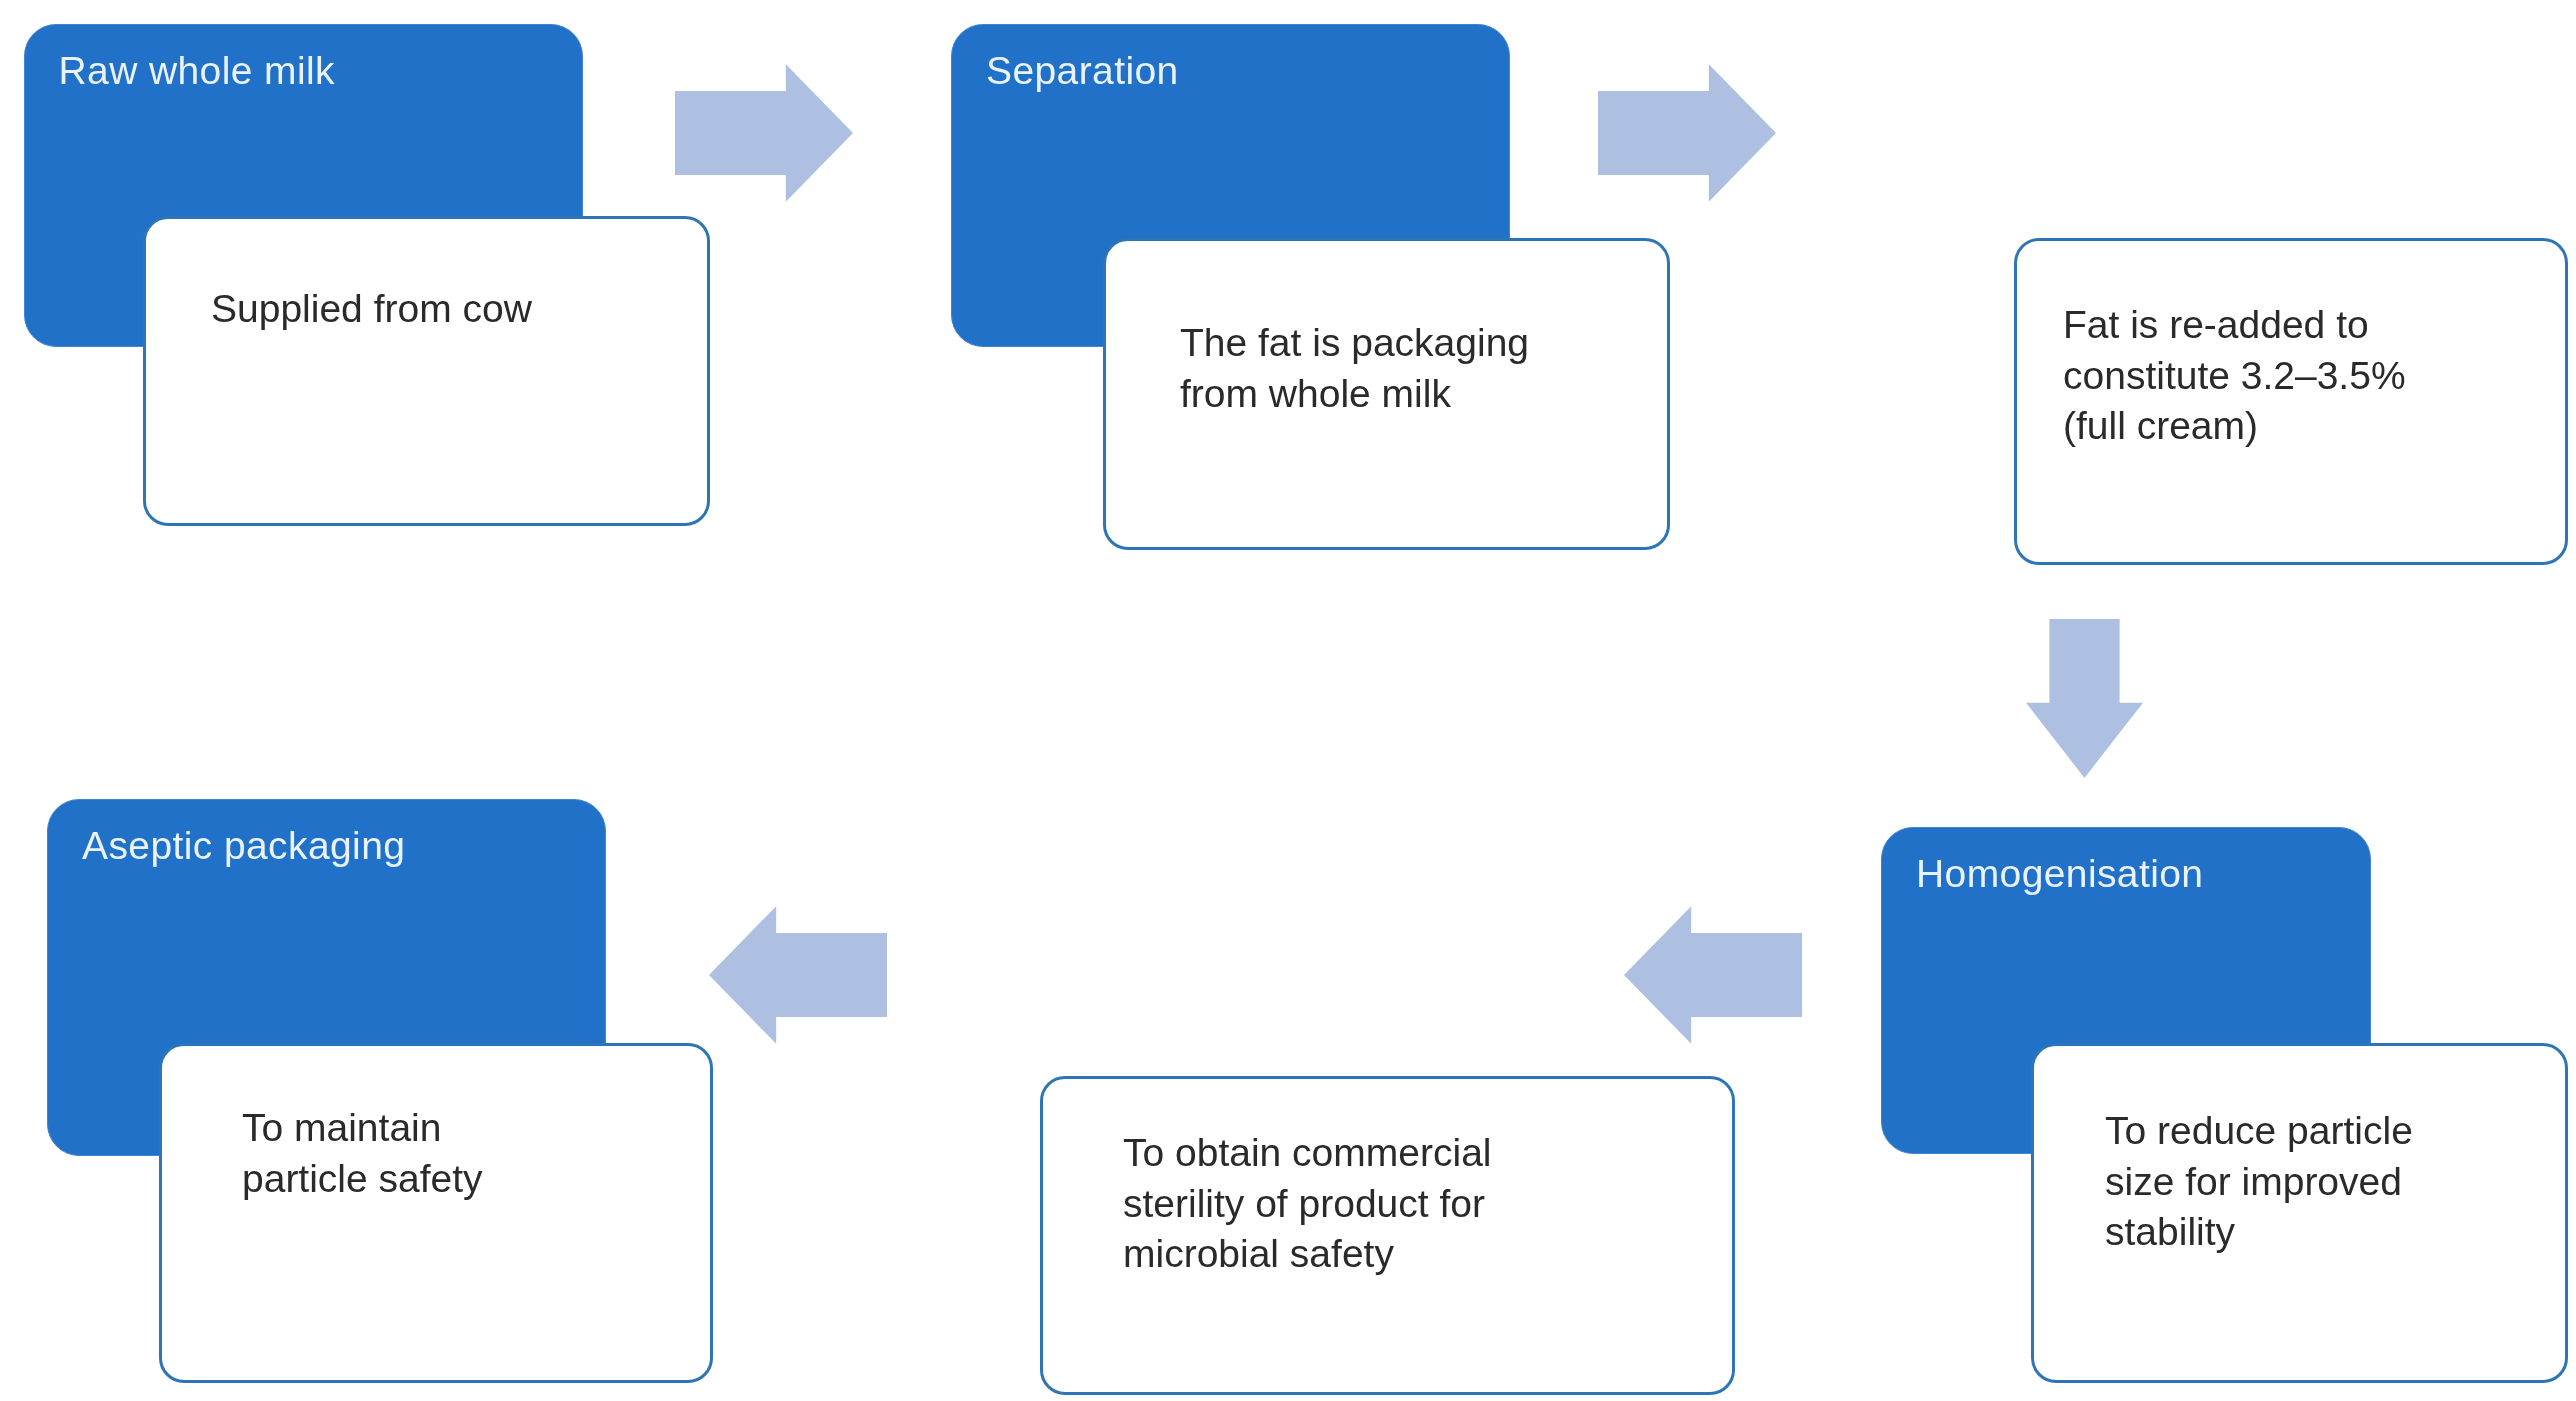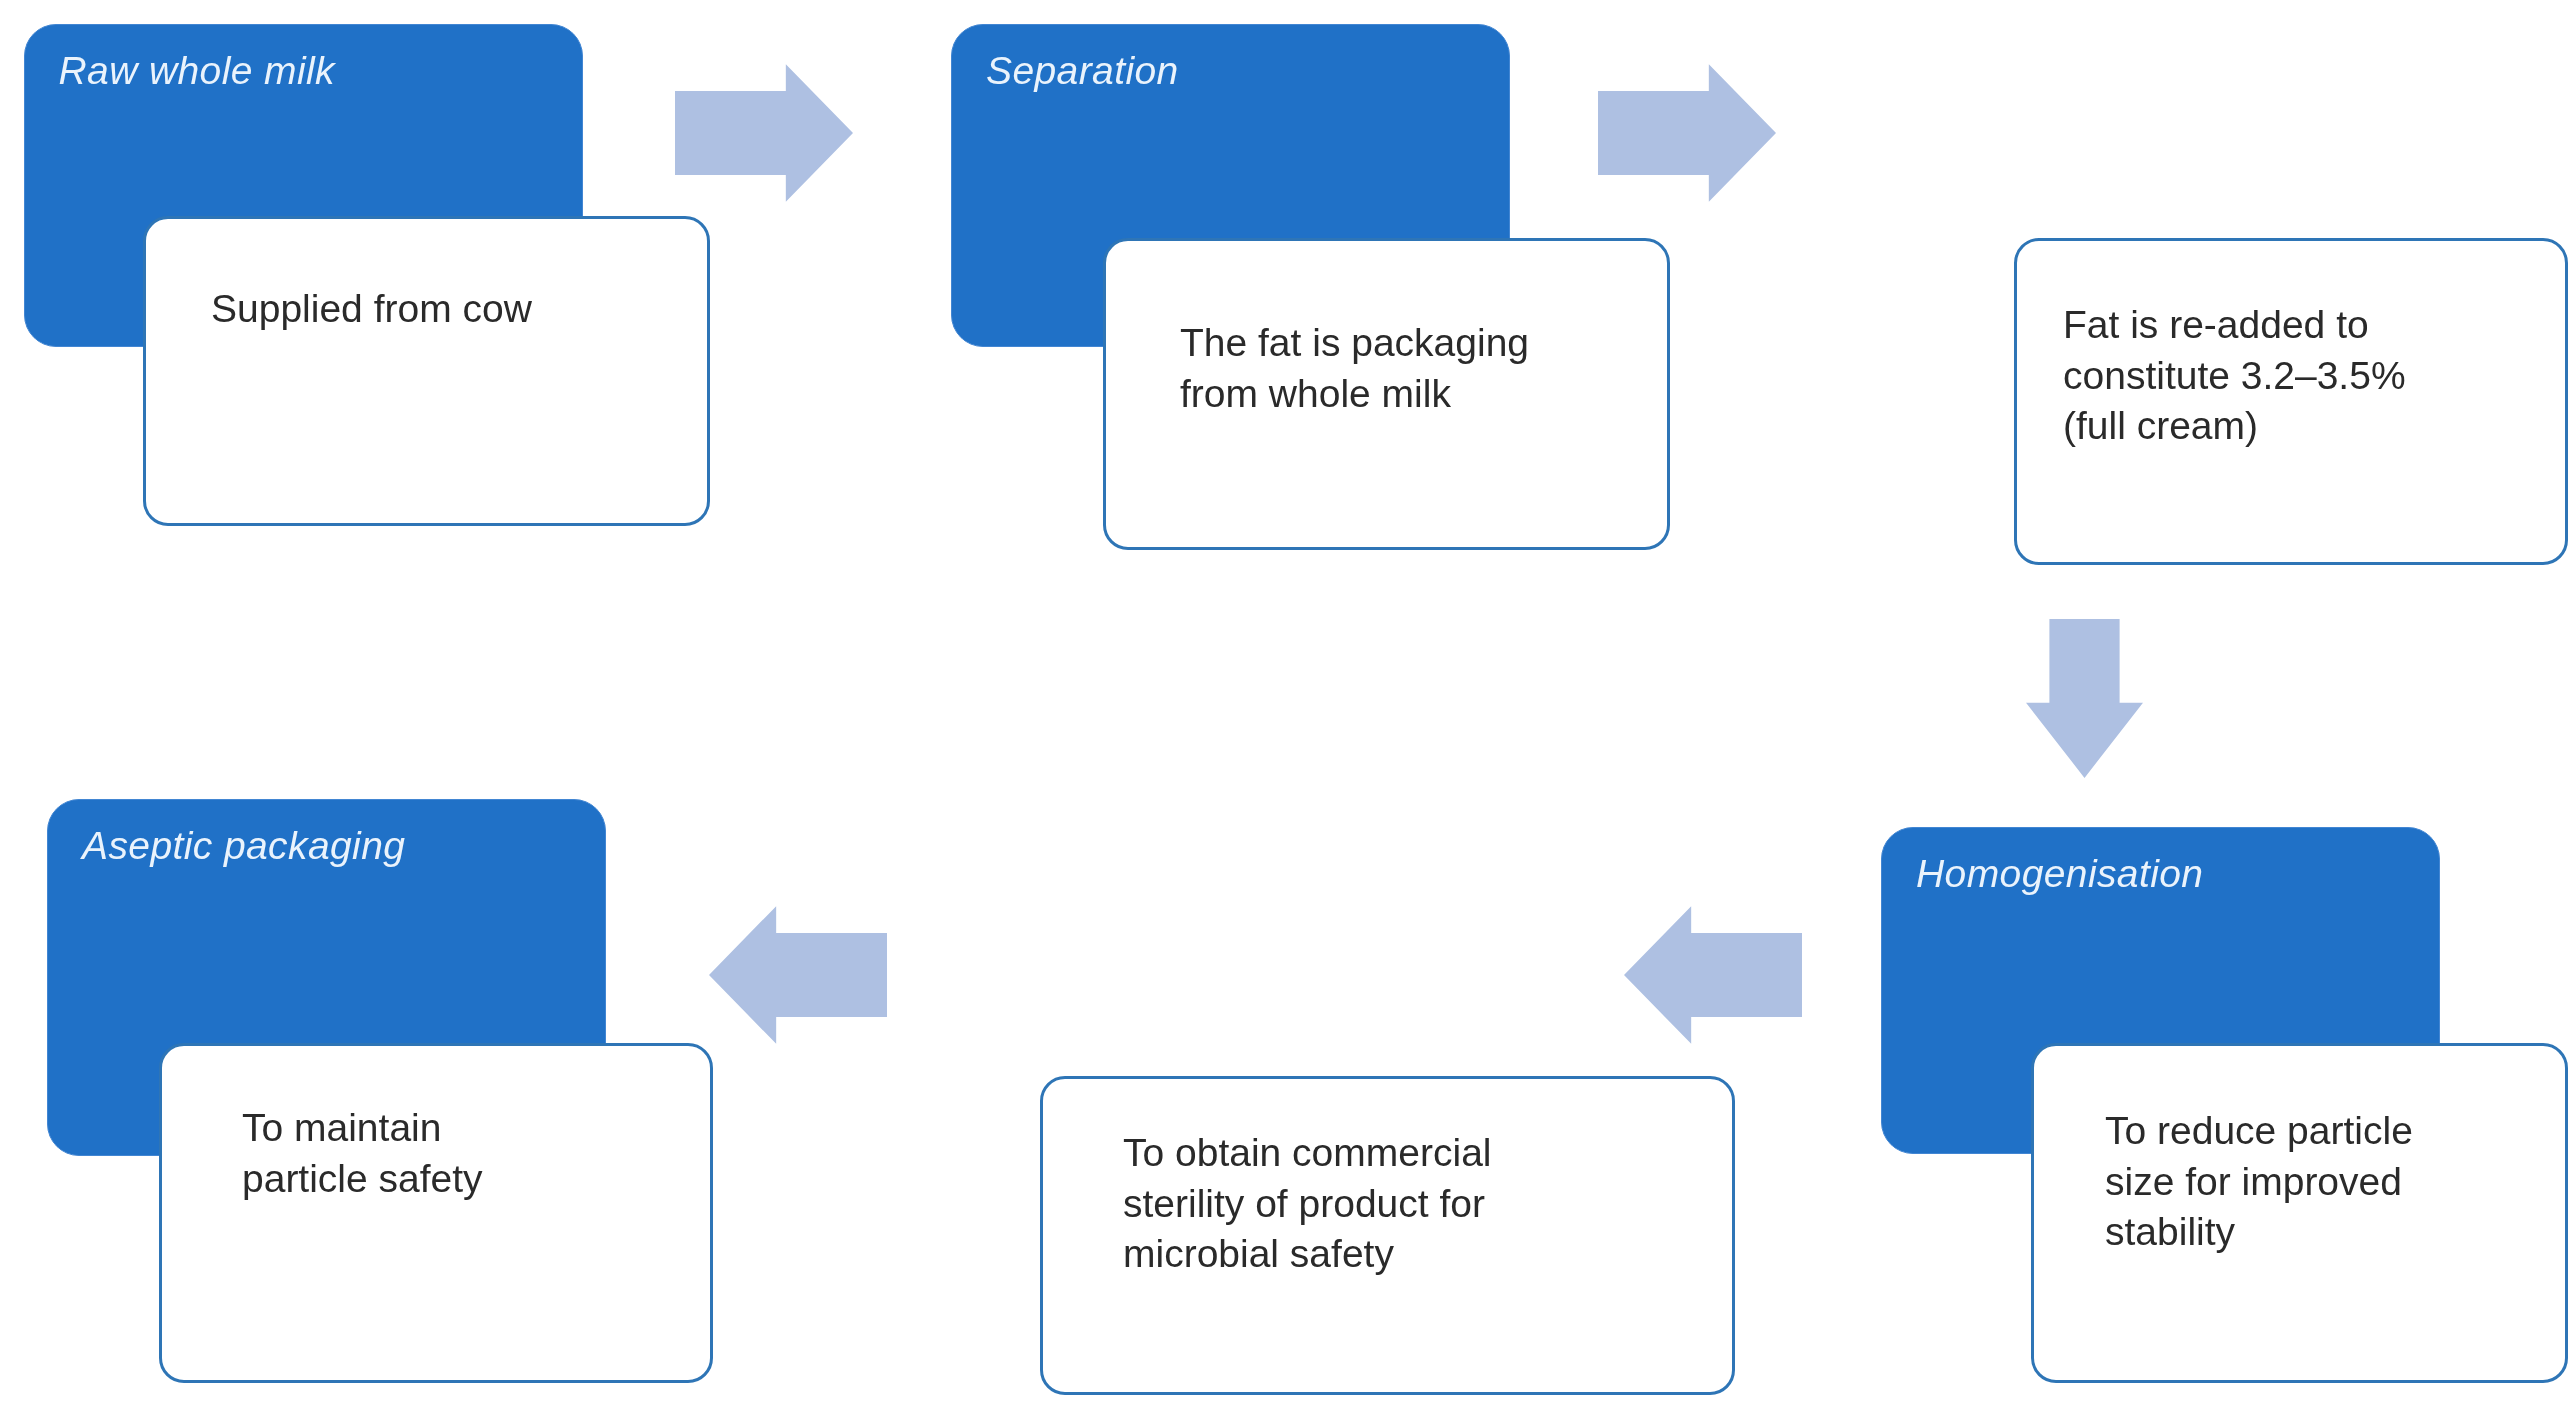--- a/index.html
+++ b/index.html
@@ -17,21 +17,20 @@
     border-radius:32px;
     box-sizing:border-box;
     z-index:1;
   }
   .box-title{
     padding:22px 25px 0 34px;
     font-size:39px;
     line-height:1.24;
     color:var(--title-color,#EAF3FC);
     letter-spacing:0.4px;
-    font-style:italic;
   }
   .box-white{
     position:absolute;
     background:#ffffff;
     border:3.4px solid var(--step-border,#2E75B6);
     border-radius:25px;
     box-sizing:border-box;
     z-index:2;
   }
   .note-text{
@@ -42,21 +41,21 @@
   .arrow{position:absolute;z-index:0;}
   .arrow polygon{fill:var(--arrow-fill,#AEC0E2);}
 
   
   .b1{left:23.5px;top:23.5px;width:559px;height:323px}
   .n1{left:143px;top:216px;width:567px;height:310px}
   .b2{left:951px;top:23.5px;width:559px;height:323px}
   .n2{left:1103px;top:238px;width:567px;height:312px}
   .b3{left:1853px;top:23.5px;width:559px;height:323px}
   .n3{left:2014px;top:238px;width:554px;height:327px}
-  .b4{left:1881px;top:827px;width:559px;height:327px}
+  .b4{left:1881px;top:827px;width:490px;height:327px}
   .n4{left:2031px;top:1043px;width:537px;height:340px}
   .b5{left:984px;top:799px;width:559px;height:357px}
   .n5{left:1040px;top:1076px;width:695px;height:319px}
   .b6{left:47px;top:799px;width:559px;height:357px}
   .n6{left:159px;top:1043px;width:554px;height:340px}
 
   .arrow1{left:675px;top:64px;width:178px;height:138px}
   .arrow2{left:1598px;top:64px;width:178px;height:138px}
   .arrowd{left:2026px;top:619px;width:117px;height:159px}
   .arrow3{left:1624px;top:906px;width:178px;height:138px}

